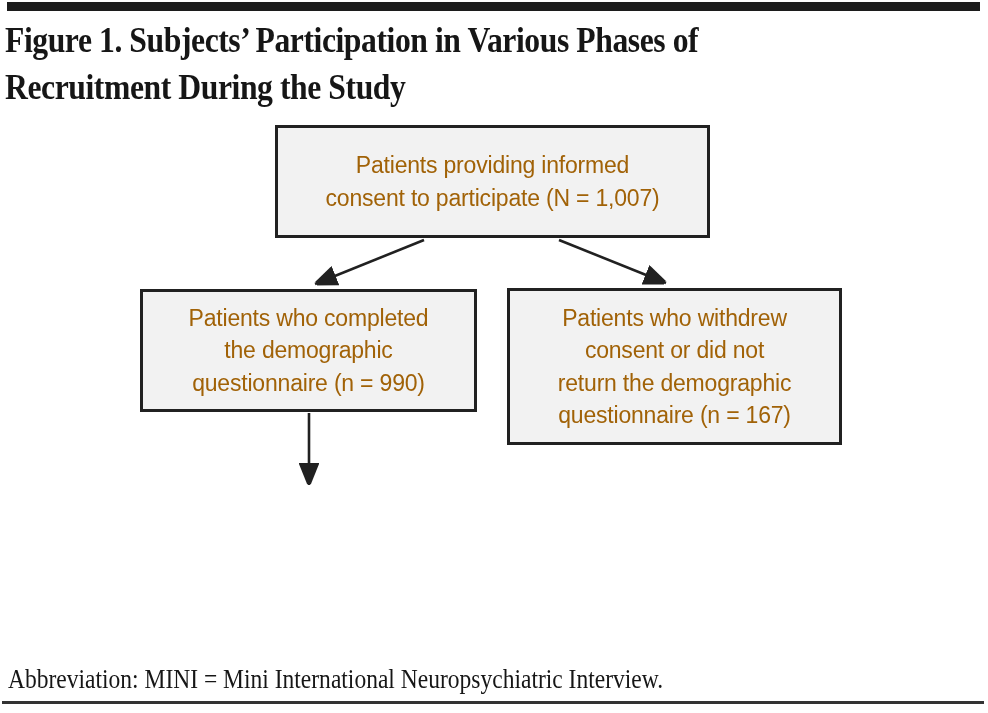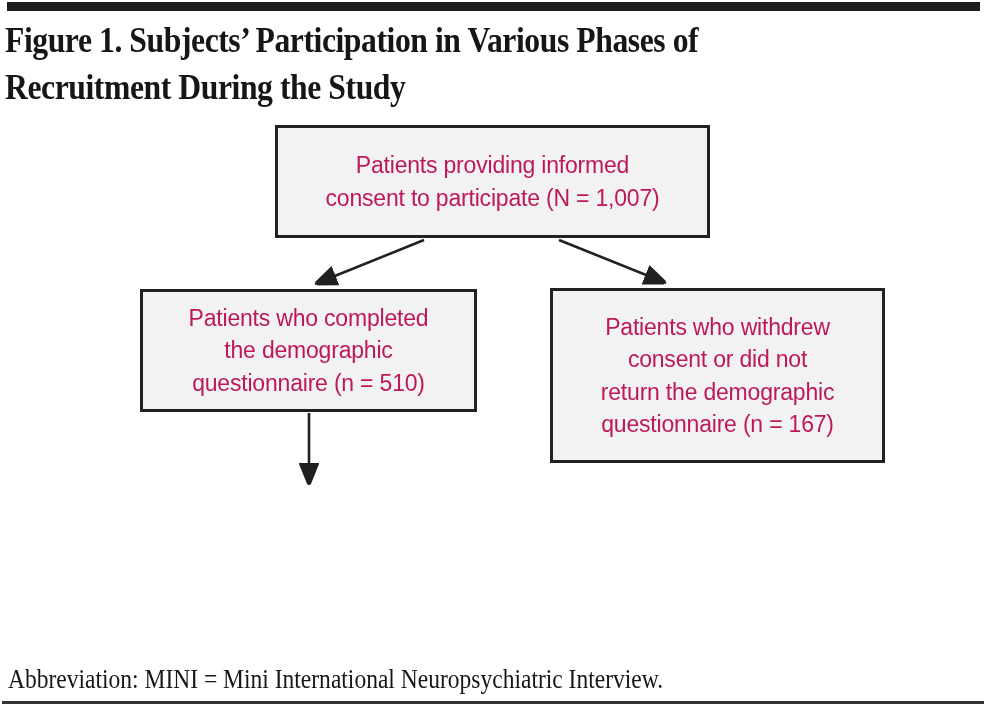--- a/index.html
+++ b/index.html
@@ -29,34 +29,34 @@
     color: #161616;
     white-space: pre-line;
     transform: scaleX(0.88);
     transform-origin: left top;
   }
   .flow-box {
     position: absolute;
     box-sizing: border-box;
     background: #f2f2f2;
     border: 3px solid #212121;
-    color: #be185d;
+    color: #a16207;
     font-size: 23px;
     line-height: 1.4;
     letter-spacing: -0.2px;
     text-align: center;
     white-space: pre-line;
     display: flex;
     align-items: center;
     justify-content: center;
     padding: 4px 6px;
   }
   .box-consent   { left: 275px; top: 125px; width: 435px; height: 113px; }
   .box-completed { left: 140px; top: 289px; width: 337px; height: 123px; }
-  .box-withdrew  { left: 507px; top: 288px; width: 335px; height: 175px; margin-left: 43px; }
+  .box-withdrew  { left: 507px; top: 288px; width: 335px; height: 157px; }
   .box-mini      { left: 140px; top: 492px; width: 555px; height: 151px; }
   .arrow-layer {
     position: absolute;
     left: 0; top: 0;
     width: 988px; height: 713px;
     pointer-events: none;
   }
   .footnote {
     position: absolute;
     left: 8px; top: 662px;
@@ -95,21 +95,21 @@
     <line x1="424" y1="240" x2="315" y2="284" stroke="#212121" stroke-width="2.6" marker-end="url(#ah)"></line>
     <line x1="559" y1="240" x2="666" y2="283" stroke="#212121" stroke-width="2.6" marker-end="url(#ah)"></line>
     <line x1="309" y1="413" x2="309" y2="485" stroke="#212121" stroke-width="2.6" marker-end="url(#ah)"></line>
   </svg>
 
   <div class="flow-box box-consent">Patients providing informed
 consent to participate (N = 1,007)</div>
 
   <div class="flow-box box-completed">Patients who completed
 the demographic
-questionnaire (n = 510)</div>
+questionnaire (n = 990)</div>
 
   <div class="flow-box box-withdrew">Patients who withdrew
 consent or did not
 return the demographic
 questionnaire (n = 167)</div>
 
 
   <div class="footnote">Abbreviation: MINI = Mini International Neuropsychiatric Interview.</div>
 
   <div class="bottom-rule"></div>

